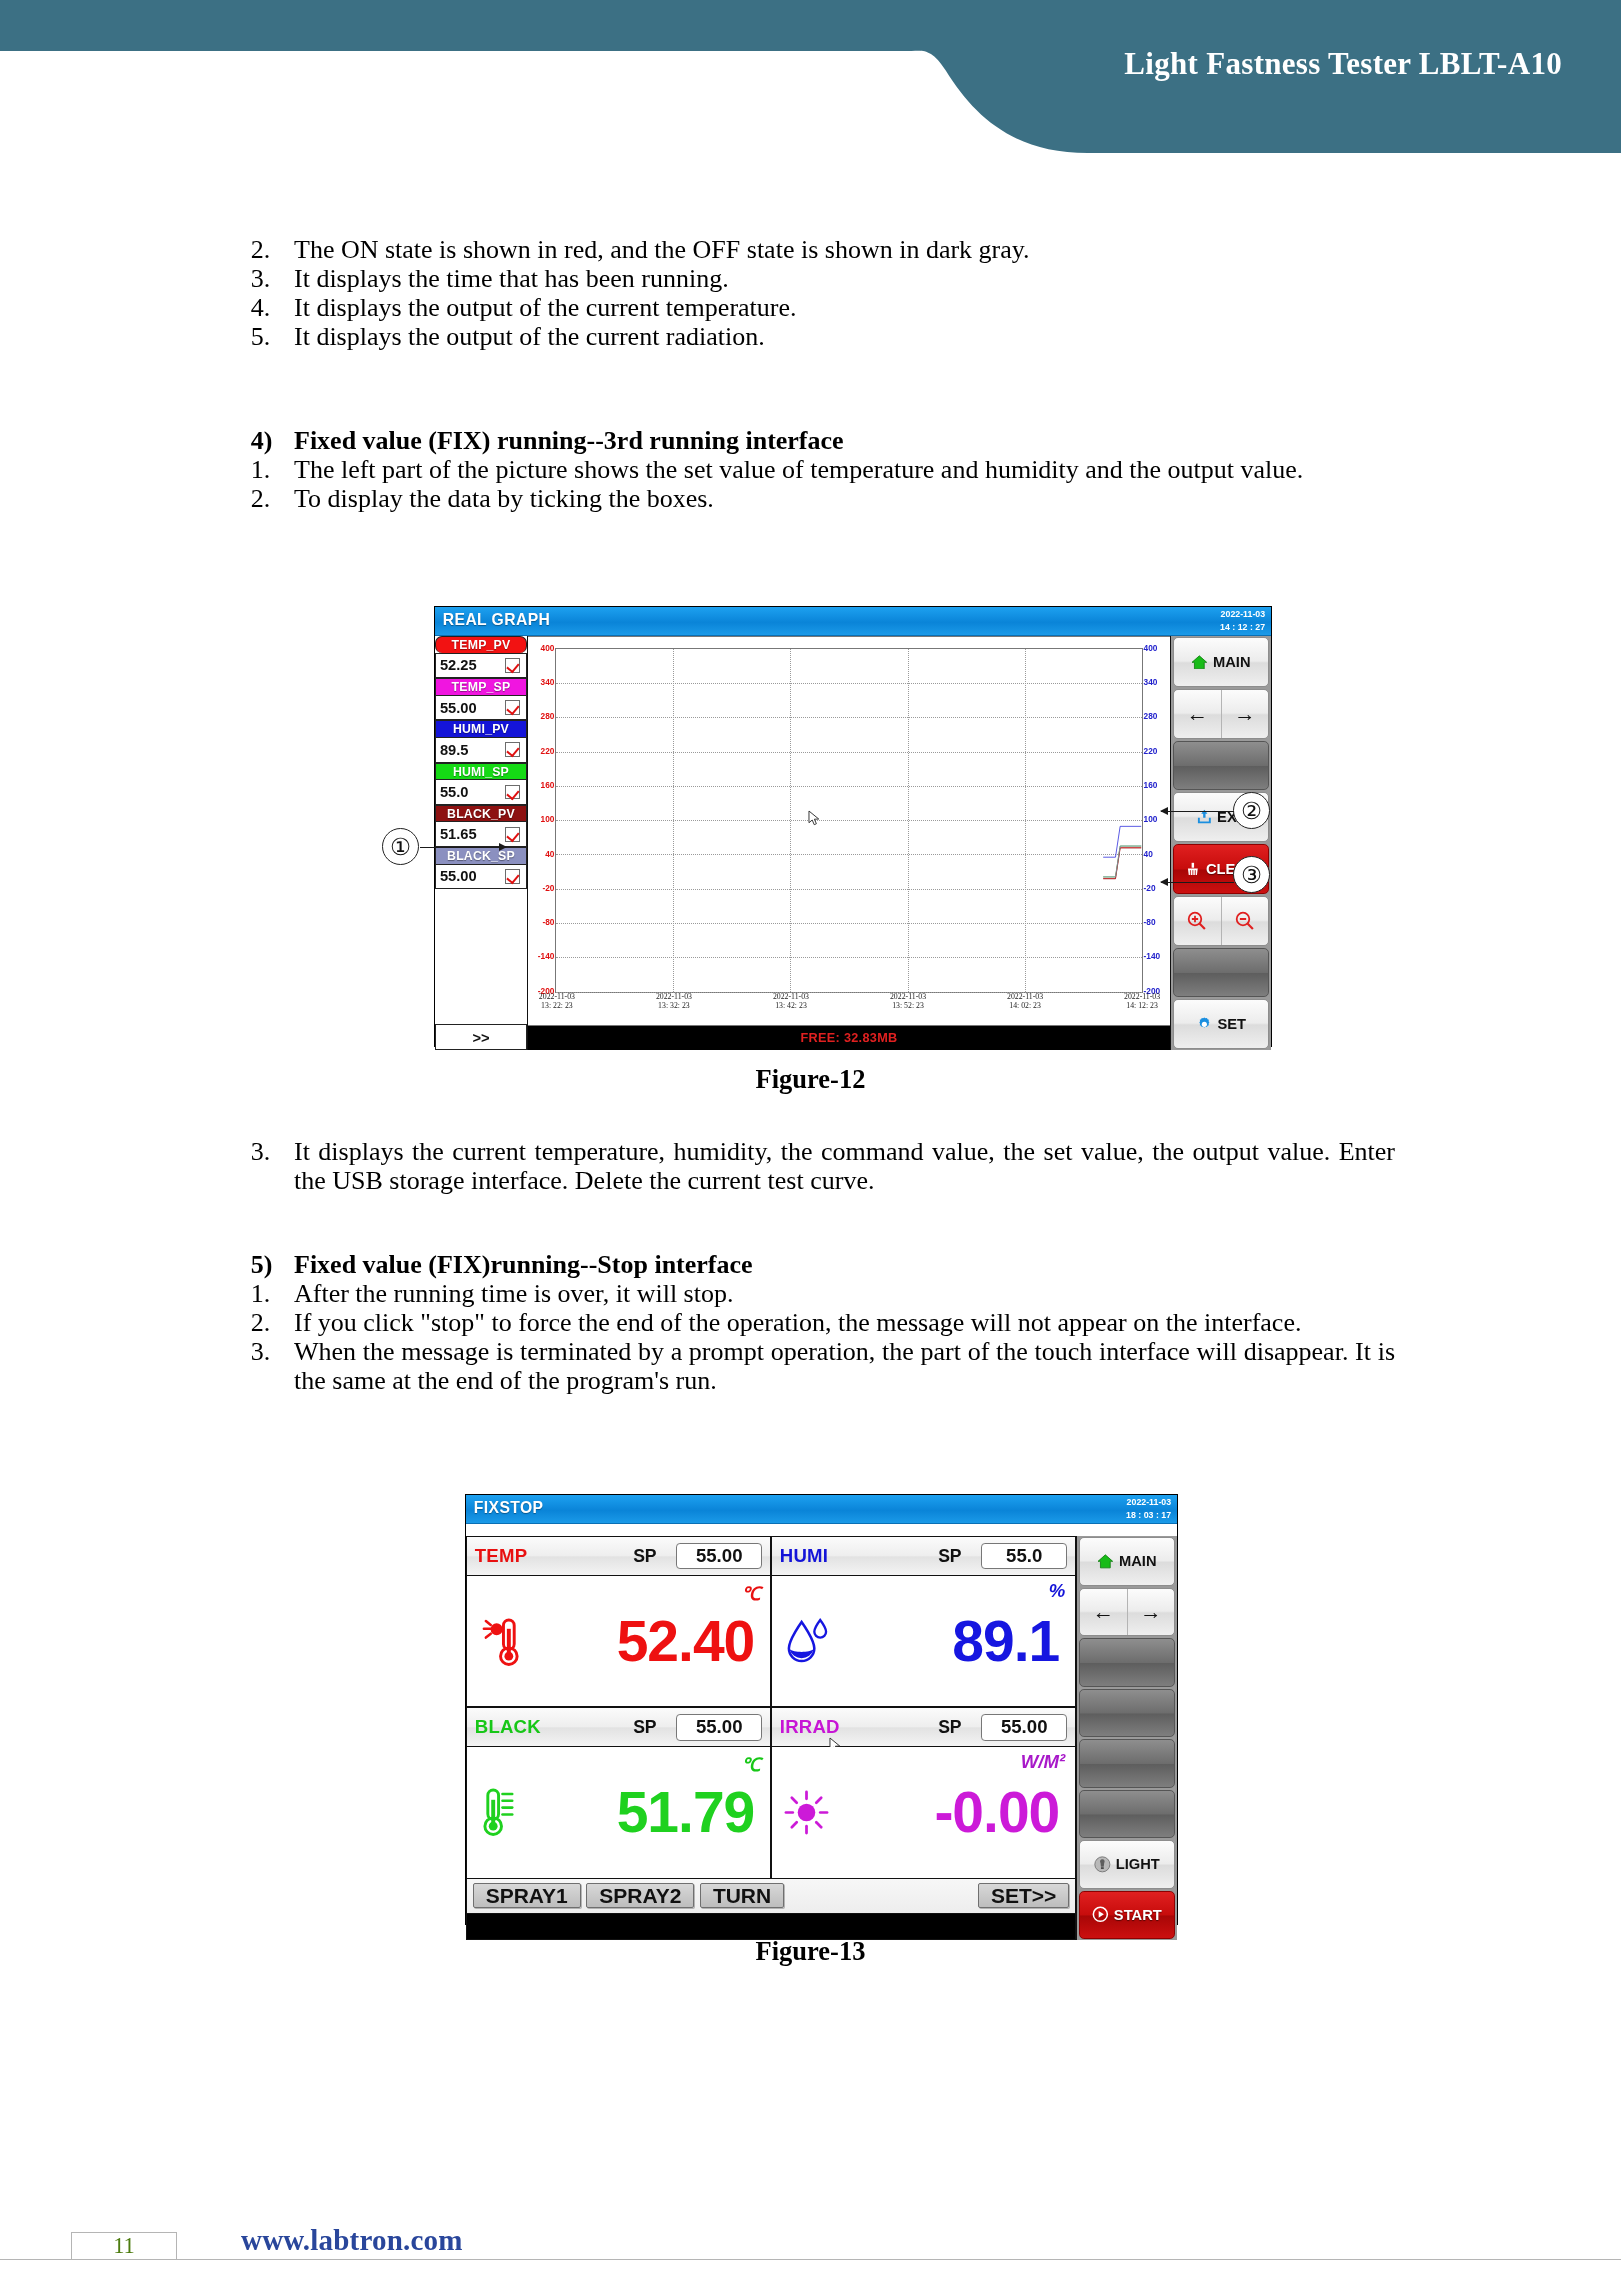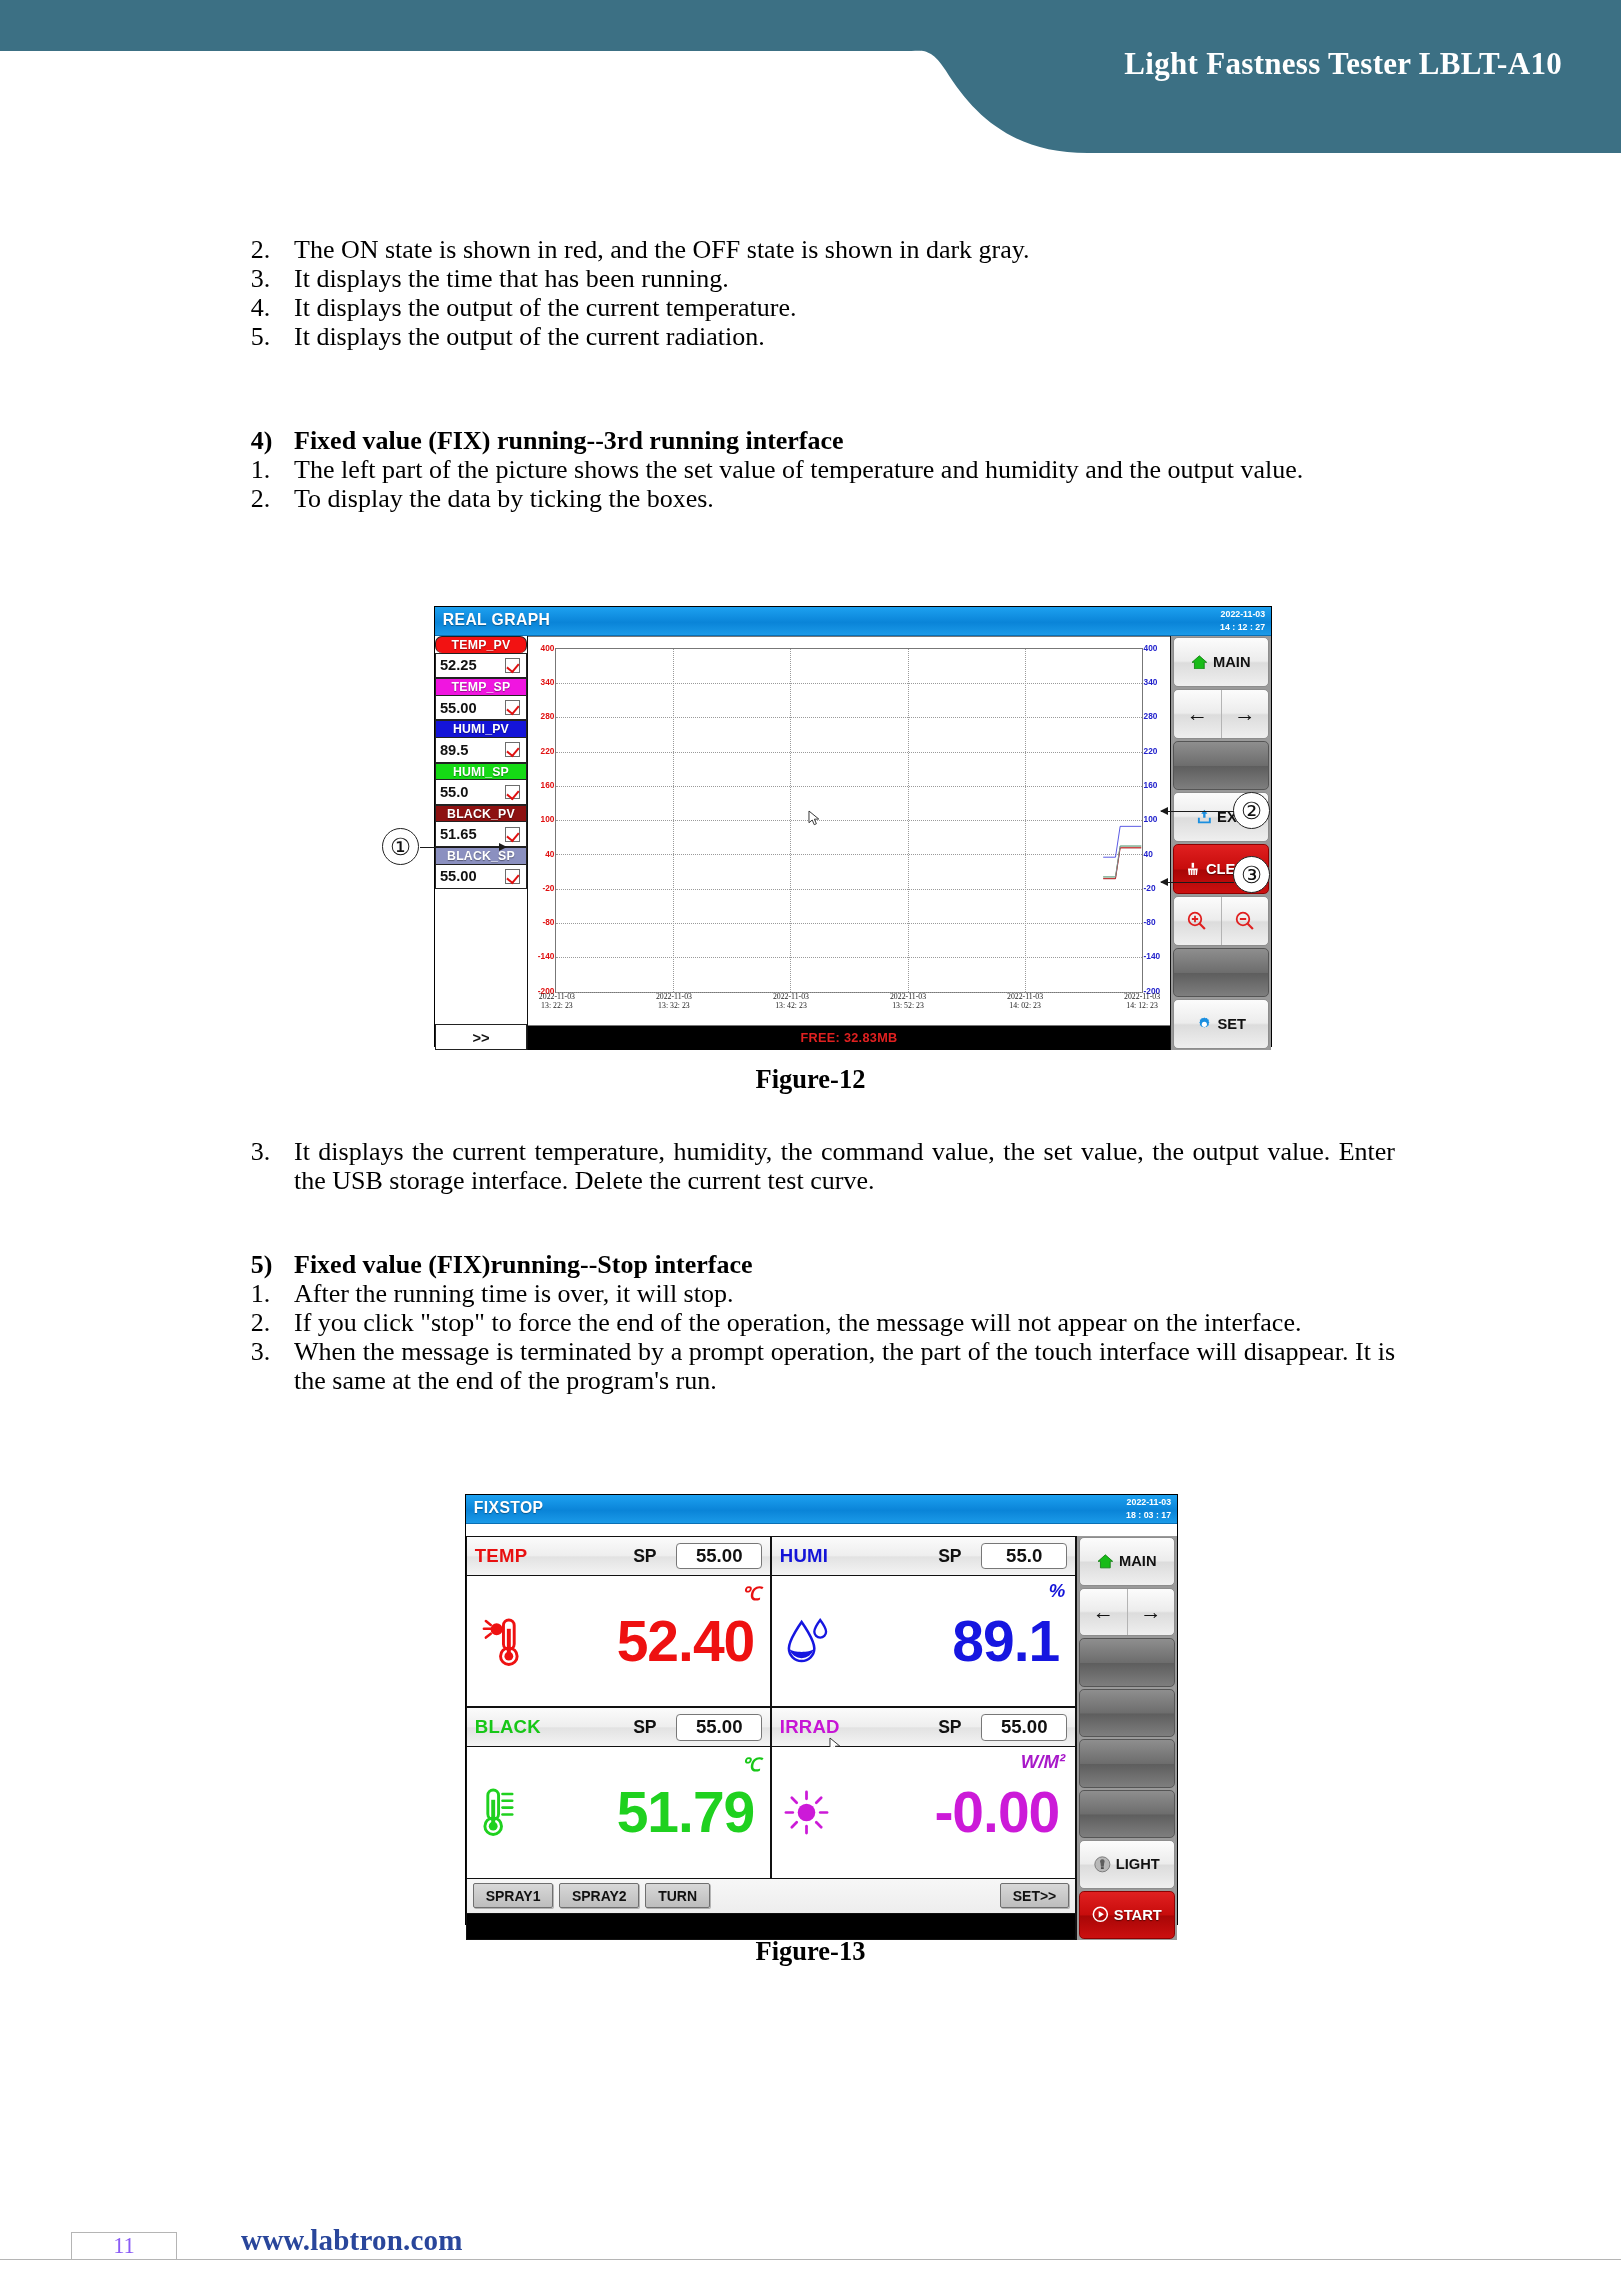--- a/index.html
+++ b/index.html
@@ -248,35 +248,35 @@
     height: 35px; flex:0 0 35px;
     background: linear-gradient(180deg,#f7f7f7,#ededed);
     border: 1px solid #111; border-top: none;
     display:flex; align-items:center; padding: 0 5.9px; gap:5.9px;
   }
   .sbtn {
     height: 25.5px; padding: 0 11.8px;
     border: 1px solid #6f6f6f; border-radius: 2px;
     background: linear-gradient(180deg,#d8d8d8,#bdbdbd);
     display:flex; align-items:center; justify-content:center;
-    font-size: 14px; font-weight: bold; color:#111;
+    font-size: 21px; font-weight: bold; color:#111;
     box-shadow: 1px 1px 0 rgba(0,0,0,.25);
   }
   .sbtn.right { margin-left:auto; }
   .blackbar { height: 26.5px; background:#000; border:1px solid #111; border-top:none; }
 
   
   .footer { position: absolute; left: 0; bottom: 0; width: 1621px; height: 147px; }
   .foot-line { position:absolute; left: 0; top: 113px; width: 1621px; height: 1px; background: #b5b5b5; }
   .foot-tab {
     position: absolute; left: 71px; top: 86px; width: 106px; height: 27.4px;
     border: 1px solid #b5b5b5; border-bottom: none; background: #fff;
     display:flex; align-items:center; justify-content:center;
   }
-  .foot-pageno { font-family: "Liberation Serif", serif; font-size: 22.5px; color: #8b5cf6; }
+  .foot-pageno { font-family: "Liberation Serif", serif; font-size: 22.5px; color: #4d7c0f; }
   .foot-url {
     position: absolute; left: 241px; top: 78px;
     font-family: "Liberation Serif", serif; font-weight: bold;
     font-size: 29px; color: #29469b; letter-spacing: 0.2px;
   }
 </style>
 </head>
 <body>
 
 <div class="page-header">

